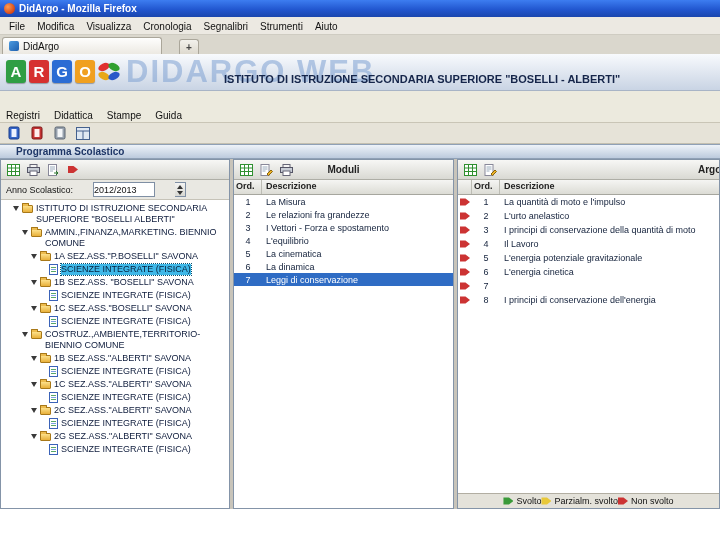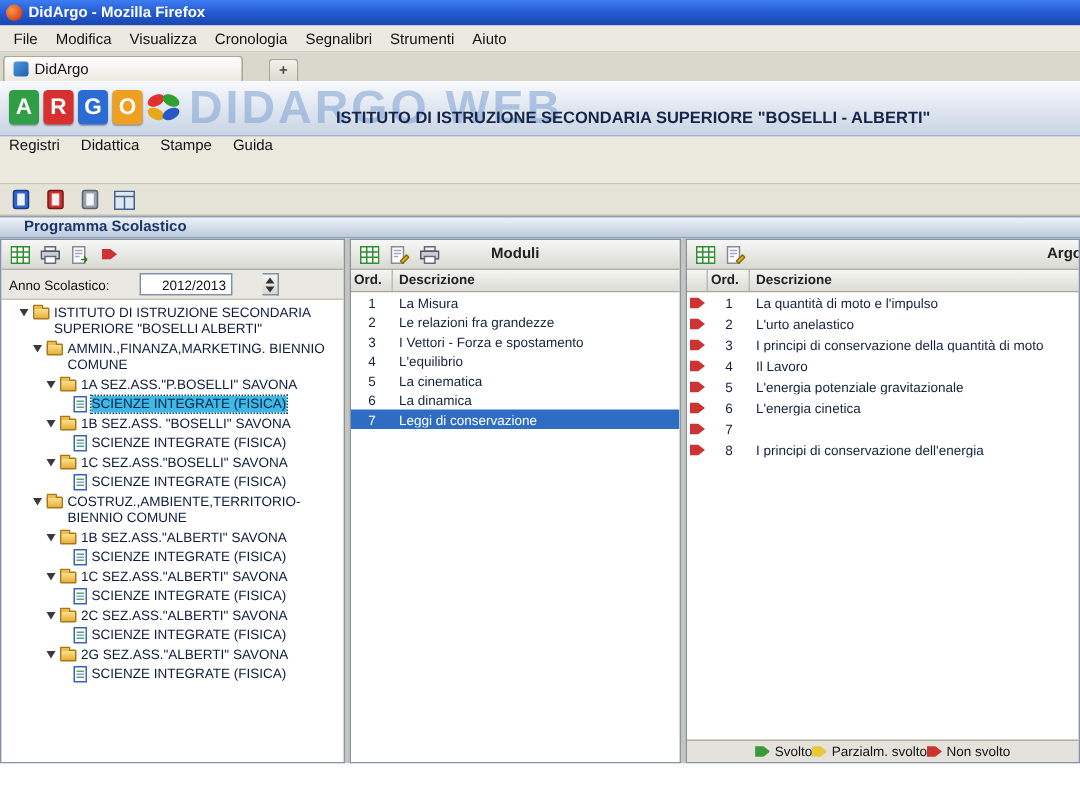--- a/index.html
+++ b/index.html
@@ -23,40 +23,40 @@
   
   .banner{height:37px;background:linear-gradient(#f8fafd,#c9d4e4);border-bottom:1px solid #a8b4c6;position:relative;overflow:hidden;flex:none}
   .watermark{position:absolute;left:126px;top:0px;font-size:31px;font-weight:bold;letter-spacing:2px;color:rgba(125,160,210,.55);white-space:nowrap}
   .argo-logo{position:absolute;left:6px;top:6px;display:flex;gap:3px}
   .argo-letter{width:20px;height:23px;border-radius:3px;color:#fff;font-weight:bold;font-size:15px;
     display:flex;align-items:center;justify-content:center;box-shadow:0 1px 1px rgba(0,0,0,.3)}
   .swoosh{position:absolute;left:96px;top:6px}
   .school-header{position:absolute;left:224px;top:19px;font-size:11px;font-weight:bold;color:#15254a;white-space:nowrap}
 
   
-  .appmenu{height:32px;background:#eceade;border-bottom:1px solid #c9c5b6;display:flex;align-items:flex-start;padding:0 6px;flex:none}
+  .appmenu{height:32px;background:#eceade;border-bottom:1px solid #c9c5b6;display:flex;align-items:flex-end;padding:0 6px;flex:none}
   .appmenu .mi{padding:1px 8px 1px 0;margin-right:6px}
   .apptoolbar{height:21px;background:#e6e3d8;border-bottom:1px solid #c3bfb0;display:flex;align-items:center;gap:5px;padding:0 5px;flex:none}
   .tbtn{width:18px;height:17px;display:flex;align-items:center;justify-content:center;border:1px solid transparent;border-radius:2px}
   .sectionheader{height:15px;background:linear-gradient(#eef3f9,#bccadd);border:1px solid #8fa0b6;border-left:none;border-right:none;
     display:flex;align-items:center;padding:0 16px;font-weight:bold;font-size:10px;color:#1d3566;flex:none}
 
   
   .panels{flex:none;height:350px;background:#c8c4ba;display:flex;gap:3px}
   .panel{background:#fff;border:1px solid #8494a8;display:flex;flex-direction:column;overflow:hidden}
   .panel.left{width:230px;flex:none}
   .panel.mid{width:221px;flex:none}
   .panel.right{width:263px;flex:none}
   .paneltoolbar,.panelbar{height:20px;background:linear-gradient(#f7f7f5,#d9d9d3);border-bottom:1px solid #aeaea6;
     display:flex;align-items:center;gap:2px;padding:0 3px;position:relative;flex:none}
   .paneltitle{position:absolute;left:0;right:0;text-align:center;font-weight:bold;font-size:10px;color:#222;pointer-events:none}
   .panel.right .paneltitle{left:240px;right:auto;width:120px;text-align:left}
 
   .annorow{height:20px;background:#e9e8e2;border-bottom:1px solid #c6c3b8;display:flex;align-items:center;gap:20px;padding:0 5px;font-size:9px;flex:none}
-  .annobox{width:62px;height:15px;background:#fff;border:1px solid #7f8fa4;display:flex;align-items:center;padding:0 14px;font-size:9px}
+  .annobox{width:62px;height:15px;background:#fff;border:1px solid #7f8fa4;display:flex;align-items:center;padding:0 0;font-size:9px}
   .spin{width:11px;height:15px;border:1px solid #7f8fa4;border-left:none;background:linear-gradient(#f4f4f2,#d8d8d2);
     display:flex;flex-direction:column;align-items:center;justify-content:center;gap:2px}
   .spin .up{width:0;height:0;border-left:3px solid transparent;border-right:3px solid transparent;border-bottom:4px solid #333}
   .spin .dn{width:0;height:0;border-left:3px solid transparent;border-right:3px solid transparent;border-top:4px solid #333}
 
   
   .tree{flex:1;background:#fff;overflow:hidden;padding:2px 1px;font-size:9px;color:#0e1c3c}
   .titem{display:flex;align-items:flex-start;gap:3px;padding:1px 2px;line-height:11px}
   .expander{width:0;height:0;border-left:3px solid transparent;border-right:3px solid transparent;border-top:5px solid #3a3a3a;margin-top:3px;flex:none}
   .expander.hidden{visibility:hidden}

